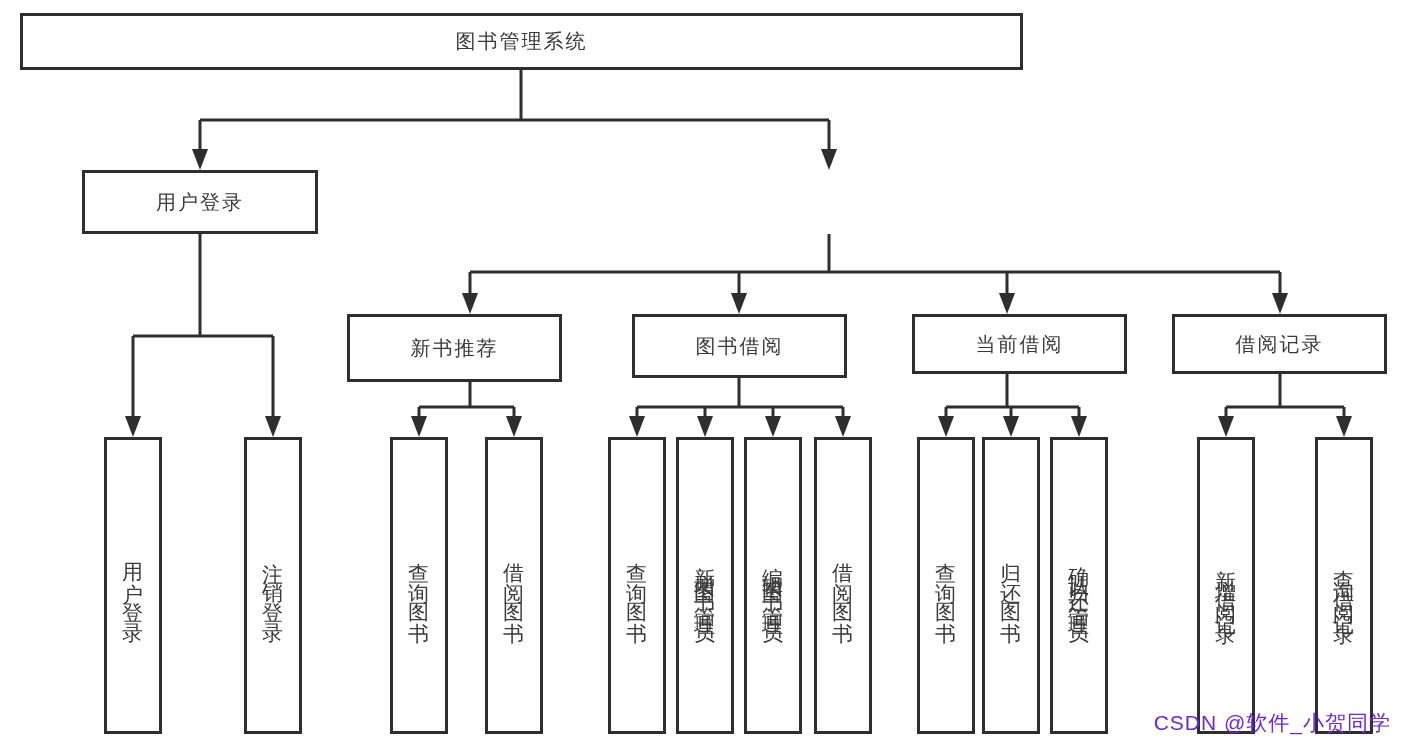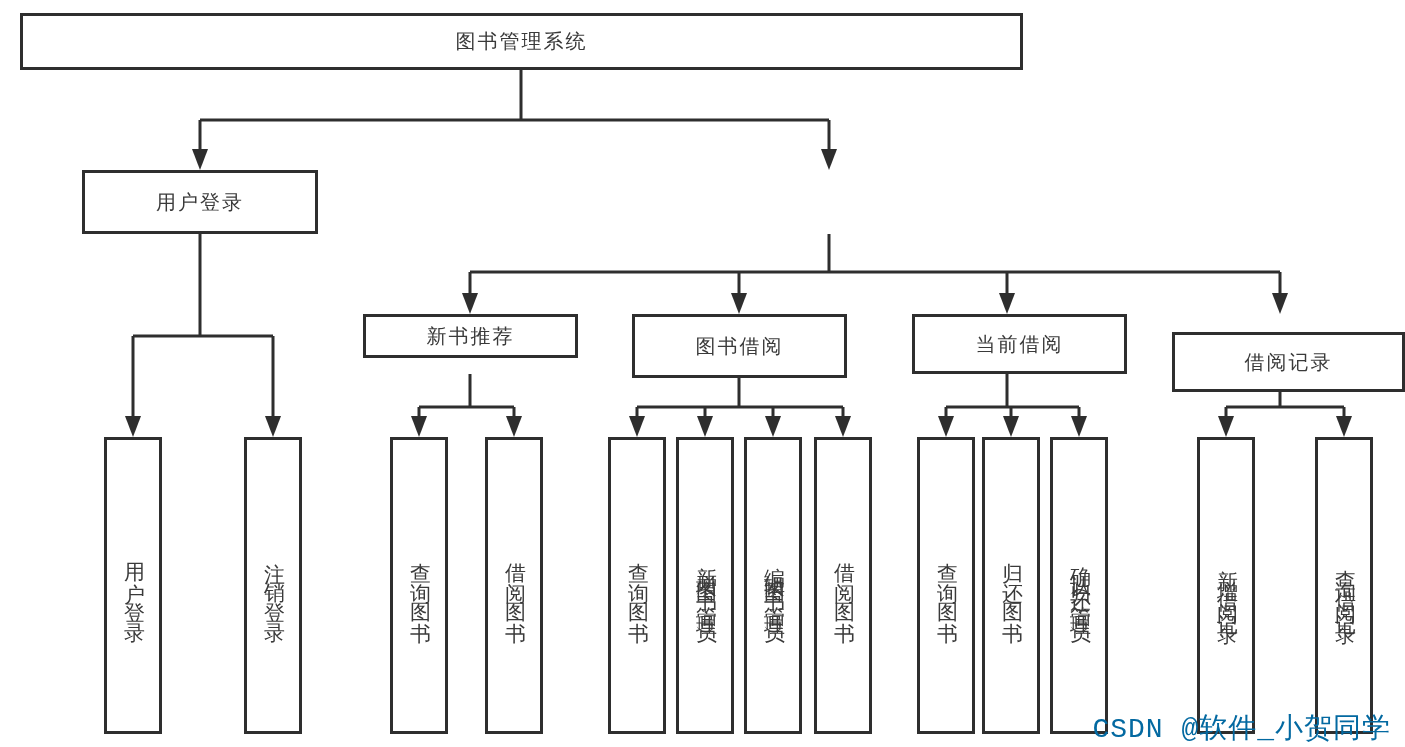--- a/index.html
+++ b/index.html
@@ -1,21 +1,21 @@
 <!DOCTYPE html>
 <html><head>
 <meta charset="utf-8">
 <style>
   html, body { margin: 0; padding: 0; background: #ffffff; }
   .canvas {
     position: relative;
     width: 1405px;
     height: 747px;
     background: #ffffff;
-    font-family: Liberation Mono, monospace;
+    font-family: Liberation Sans, sans-serif;
     overflow: hidden;
   }
   .connectors {
     position: absolute;
     left: 0; top: 0;
     width: 1405px; height: 747px;
     z-index: 0;
   }
   .node {
     position: absolute;
@@ -54,22 +54,22 @@
     color: #3a3a3a;
     white-space: nowrap;
   }
   .ls-4 { letter-spacing: 20px; }
   .ls-6 { letter-spacing: 11px; }
   .ls-9 { letter-spacing: 8px; }
   .watermark {
     position: absolute;
     right: 14px;
     top: 709px;
-    font-size: 28px;
-    color: #0369a1;
+    font-size: 21px;
+    color: #6d28d9;
     letter-spacing: 1px;
     z-index: 5;
     white-space: nowrap;
     text-align: center;
   }
 </style>
 </head>
 <body>
 
 <div class="canvas">
@@ -115,30 +115,30 @@
   </svg>
 
   <div class="node" style="left:20px; top:13px; width:1003px; height:57px;">
     <span class="lbl">图书管理系统</span>
   </div>
 
   <div class="node" style="left:82px; top:170px; width:236px; height:64px;">
     <span class="lbl">用户登录</span>
   </div>
 
-  <div class="node" style="left:363px; top:314px; width:215px; height:44px;">
+  <div class="node" style="left:347px; top:314px; width:215px; height:68px;">
     <span class="lbl">新书推荐</span>
   </div>
   <div class="node" style="left:632px; top:314px; width:215px; height:64px;">
     <span class="lbl">图书借阅</span>
   </div>
   <div class="node" style="left:900px; top:314px; width:215px; height:60px;margin-left:12px;">
     <span class="lbl">当前借阅</span>
   </div>
-  <div class="node" style="left:1172px; top:332px; width:233px; height:60px;align-items:center;">
+  <div class="node" style="left:1172px; top:314px; width:215px; height:60px;align-items:center;">
     <span class="lbl">借阅记录</span>
   </div>
 
   <div class="leaf" style="left:104px;">
     <span class="vtxt ls-4">用户登录</span>
   </div>
   <div class="leaf" style="left:244px;">
     <span class="vtxt ls-4">注销登录</span>
   </div>
 

